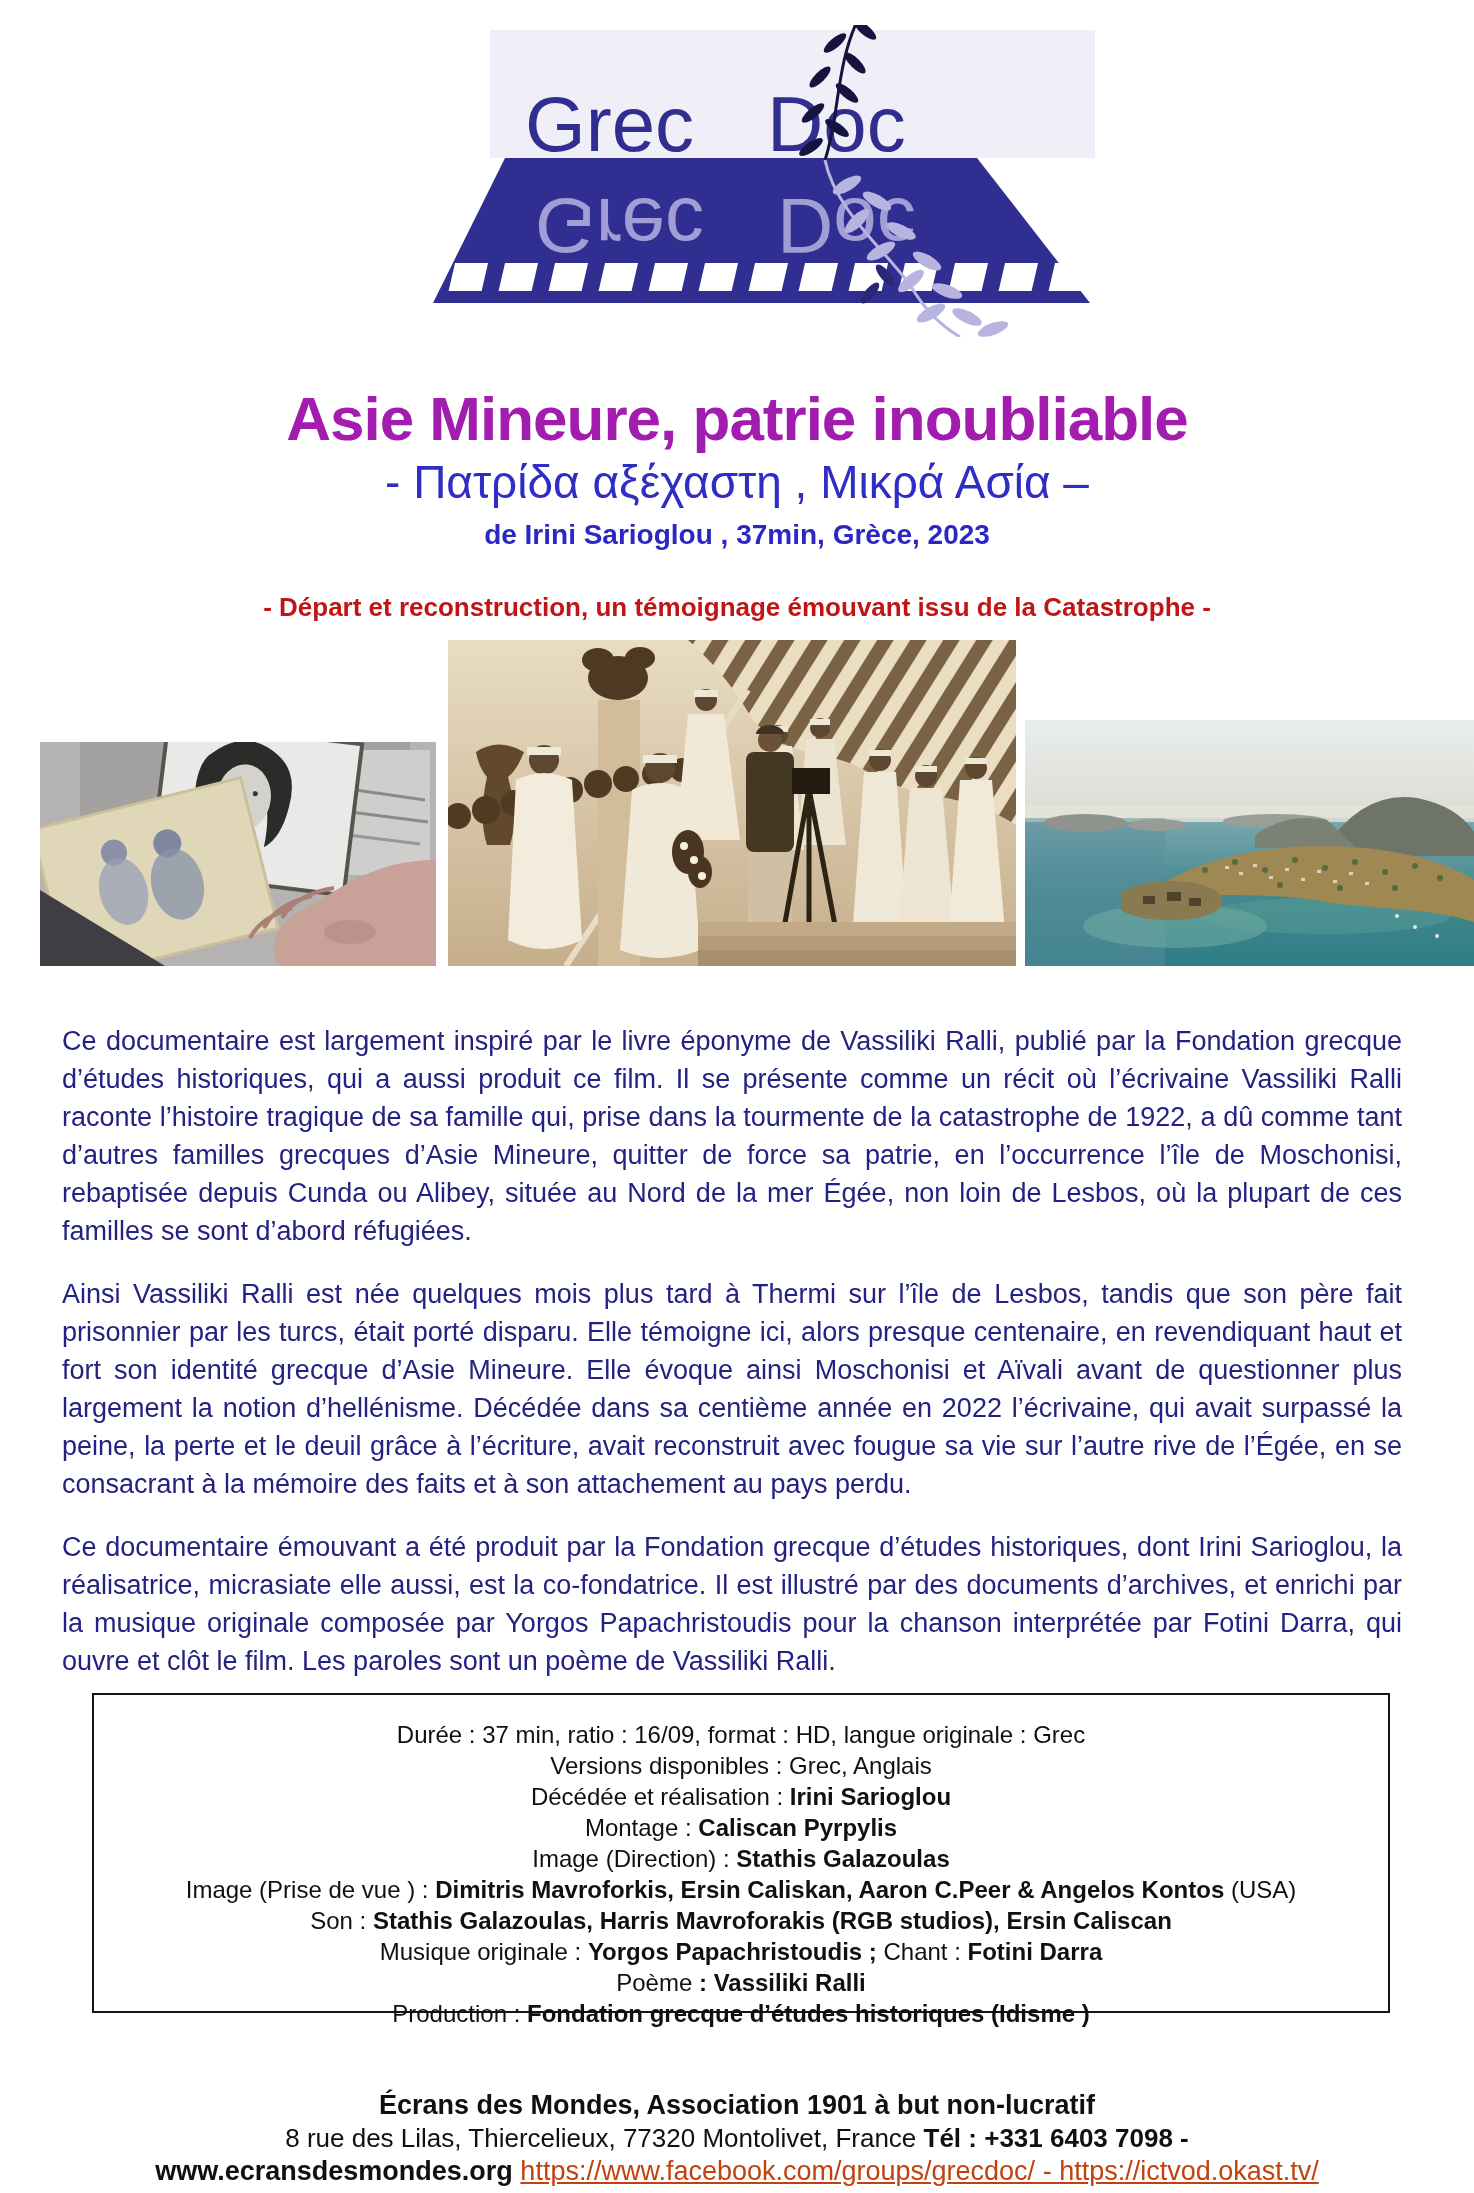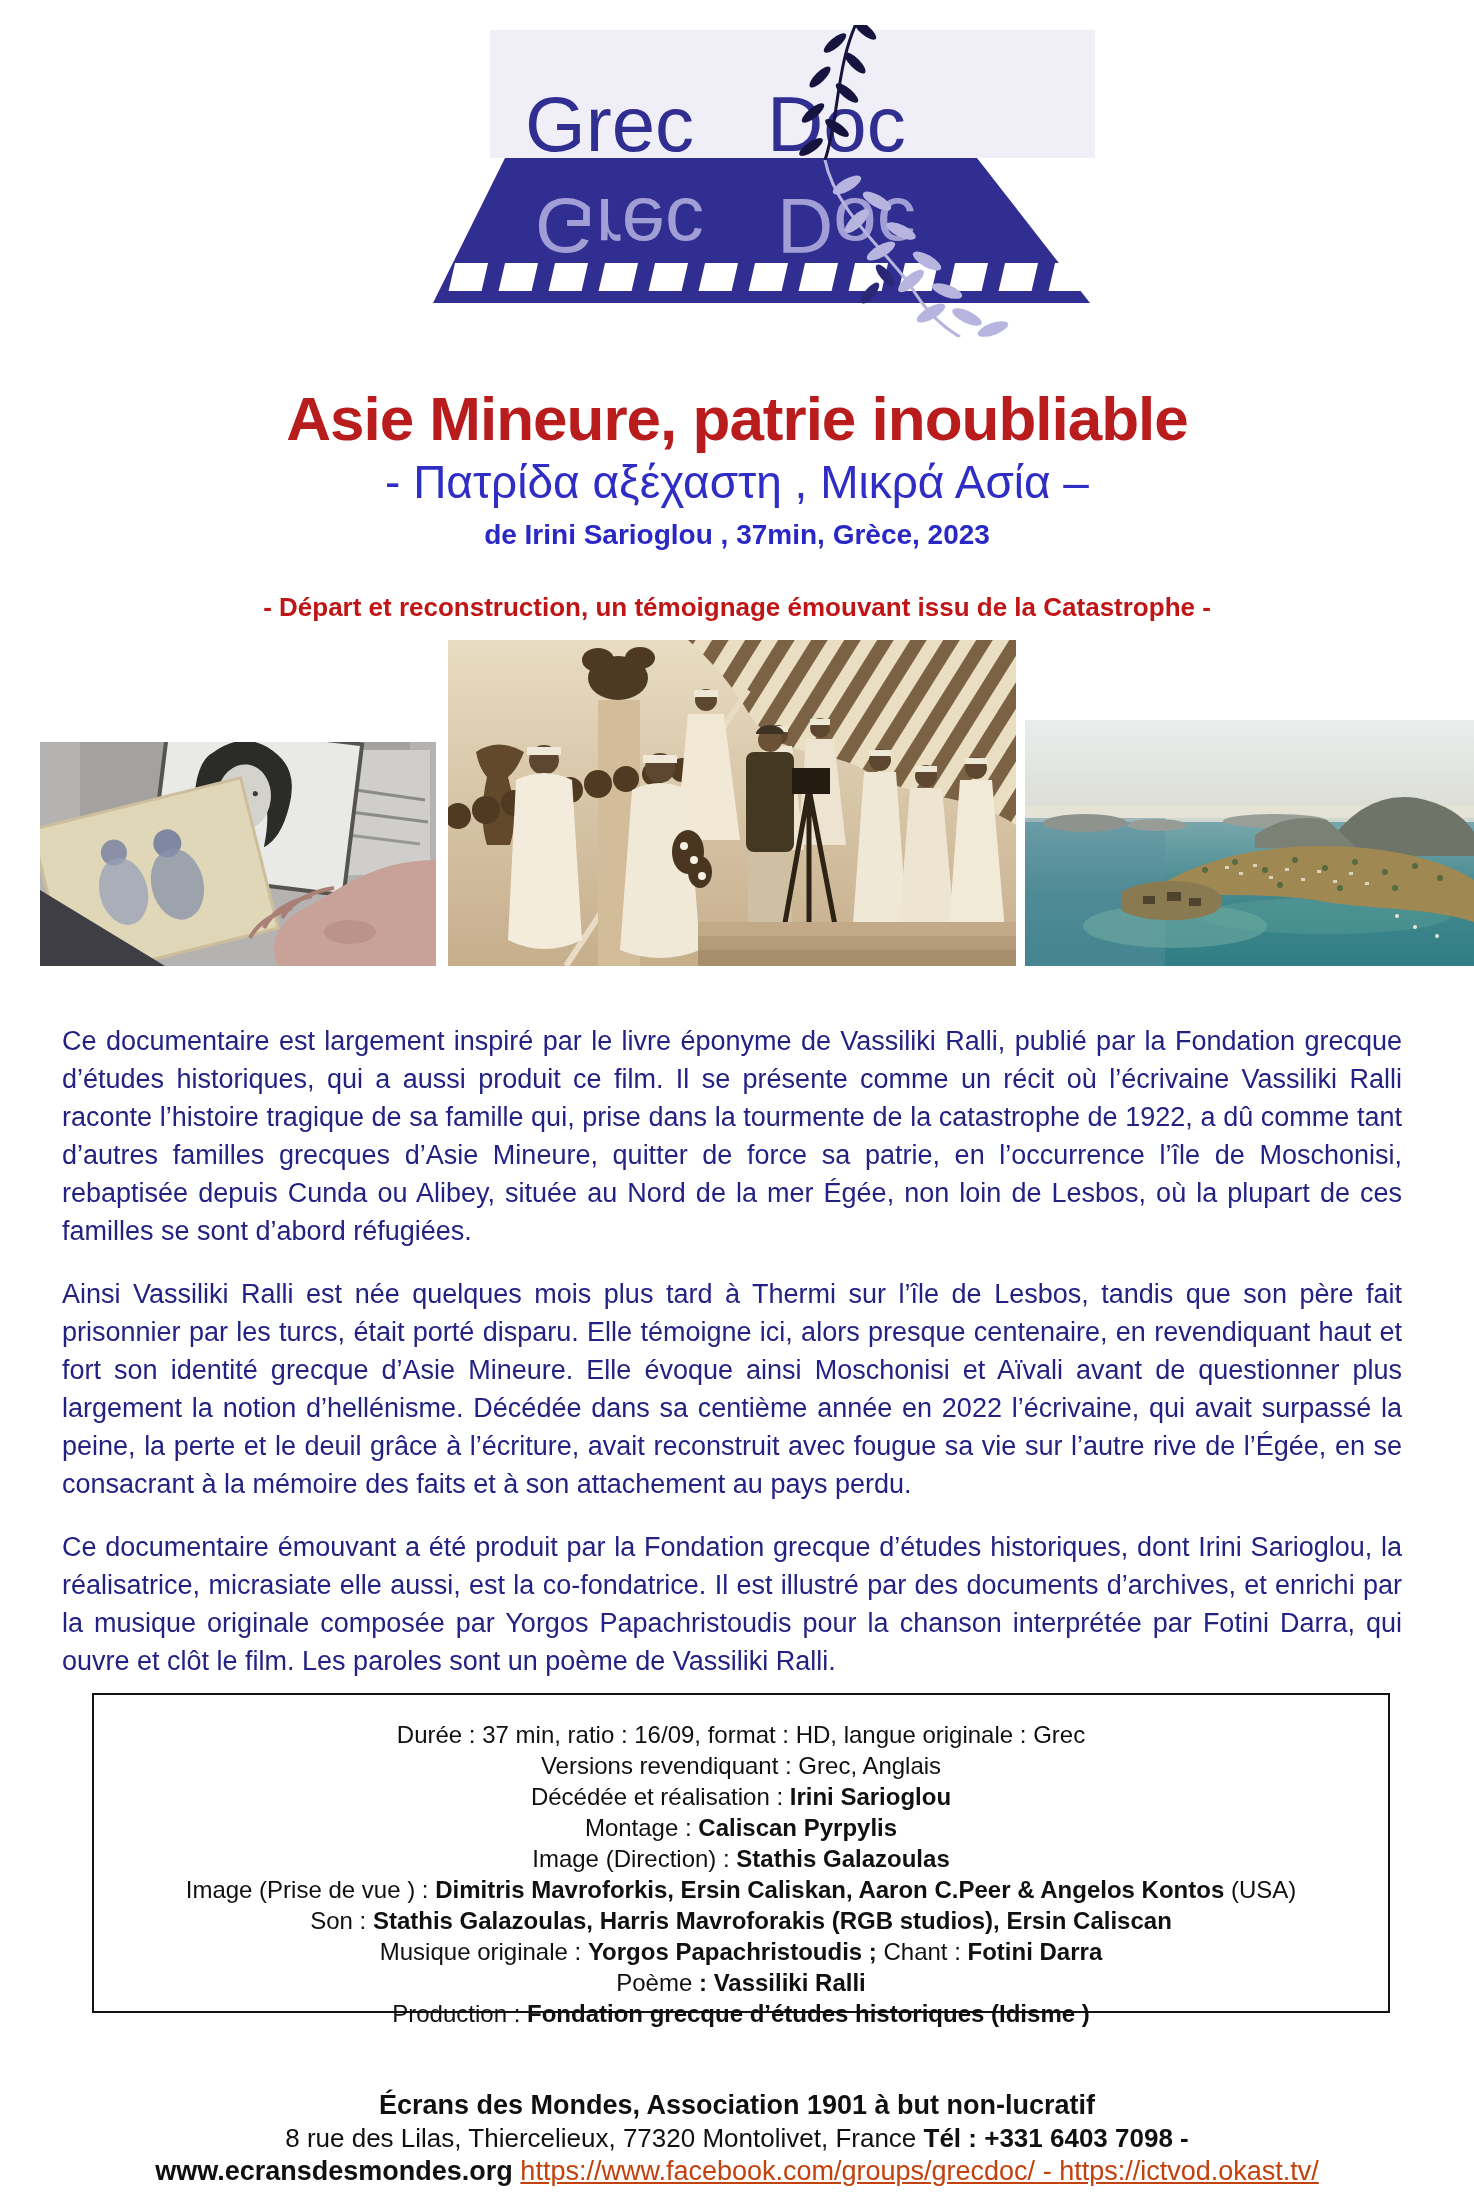--- a/index.html
+++ b/index.html
@@ -5,21 +5,21 @@
   * { margin:0; padding:0; box-sizing:border-box; }
   body { background:#ffffff; font-family:"Liberation Sans","DejaVu Sans",sans-serif; }
   .page { position:relative; width:1474px; height:2193px; background:#ffffff; overflow:hidden; margin:0 auto; }
 
   
   .logo { position:absolute; left:365px; top:25px; width:740px; height:312px; }
   .logo svg { width:100%; height:100%; display:block; }
 
   
   .title { position:absolute; left:0; top:386px; width:100%; text-align:center;
-           font-size:62px; line-height:66px; font-weight:bold; color:#b91c1c; letter-spacing:-1px; }
+           font-size:62px; line-height:66px; font-weight:bold; color:#a21caf; letter-spacing:-1px; }
   .greek { position:absolute; left:0; top:456px; width:100%; text-align:center;
            font-size:46px; line-height:52px; color:#2f2dc4; }
   .byline { position:absolute; left:0; top:516px; width:100%; text-align:center;
             font-size:28px; line-height:38px; font-weight:bold; color:#2a28c4; }
   .tagline { position:absolute; left:0; top:590px; width:100%; text-align:center;
              font-size:26px; line-height:34px; font-weight:bold; color:#c11515; }
 
   
   .photo { position:absolute; overflow:hidden; }
   .photo svg { width:100%; height:100%; display:block; }
@@ -303,21 +303,21 @@
   </div>
 
   <div class="body-text">
     <p>Ce documentaire est largement inspiré par le livre éponyme de Vassiliki Ralli, publié par la Fondation grecque d’études historiques, qui a aussi produit ce film. Il se présente comme un récit où l’écrivaine Vassiliki Ralli raconte l’histoire tragique de sa famille qui, prise dans la tourmente de la catastrophe de 1922, a dû comme tant d’autres familles grecques d’Asie Mineure, quitter de force sa patrie, en l’occurrence l’île de Moschonisi, rebaptisée depuis Cunda ou Alibey, située au Nord de la mer Égée, non loin de Lesbos, où la plupart de ces familles se sont d’abord réfugiées.</p>
     <p>Ainsi Vassiliki Ralli est née quelques mois plus tard à Thermi sur l’île de Lesbos, tandis que son père fait prisonnier par les turcs, était porté disparu. Elle témoigne ici, alors presque centenaire, en revendiquant haut et fort son identité grecque d’Asie Mineure. Elle évoque ainsi Moschonisi et Aïvali avant de questionner plus largement la notion d’hellénisme. Décédée dans sa centième année en 2022 l’écrivaine, qui avait surpassé la peine, la perte et le deuil grâce à l’écriture, avait reconstruit avec fougue sa vie sur l’autre rive de l’Égée, en se consacrant à la mémoire des faits et à son attachement au pays perdu.</p>
     <p>Ce documentaire émouvant a été produit par la Fondation grecque d’études historiques, dont Irini Sarioglou, la réalisatrice, micrasiate elle aussi, est la co-fondatrice. Il est illustré par des documents d’archives, et enrichi par la musique originale composée par Yorgos Papachristoudis pour la chanson interprétée par Fotini Darra, qui ouvre et clôt le film. Les paroles sont un poème de Vassiliki Ralli.</p>
   </div>
 
   <div class="credits-box">
       <div class="credit-line"><span>Durée : 37 min, ratio : 16/09, format : HD, langue originale : Grec</span></div>
-      <div class="credit-line"><span>Versions revendiquant : Grec, Anglais</span></div>
+      <div class="credit-line"><span>Versions disponibles : Grec, Anglais</span></div>
       <div class="credit-line"><span>Décédée et réalisation : </span><span class="b">Irini Sarioglou</span></div>
       <div class="credit-line"><span>Montage : </span><span class="b">Caliscan Pyrpylis</span></div>
       <div class="credit-line"><span>Image (Direction) : </span><span class="b">Stathis Galazoulas</span></div>
       <div class="credit-line"><span>Image (Prise de vue ) : </span><span class="b">Dimitris Mavroforkis, Ersin Caliskan, Aaron C.Peer &amp; Angelos Kontos</span><span> (USA)</span></div>
       <div class="credit-line"><span>Son : </span><span class="b">Stathis Galazoulas, Harris Mavroforakis (RGB studios), Ersin Caliscan</span></div>
       <div class="credit-line"><span>Musique originale : </span><span class="b">Yorgos Papachristoudis ;</span><span> Chant : </span><span class="b">Fotini Darra</span></div>
       <div class="credit-line"><span>Poème </span><span class="b">: Vassiliki Ralli</span></div>
       <div class="credit-line"><span>Production : </span><span class="b">Fondation grecque d’études historiques (Idisme )</span></div>
     </div>
 

